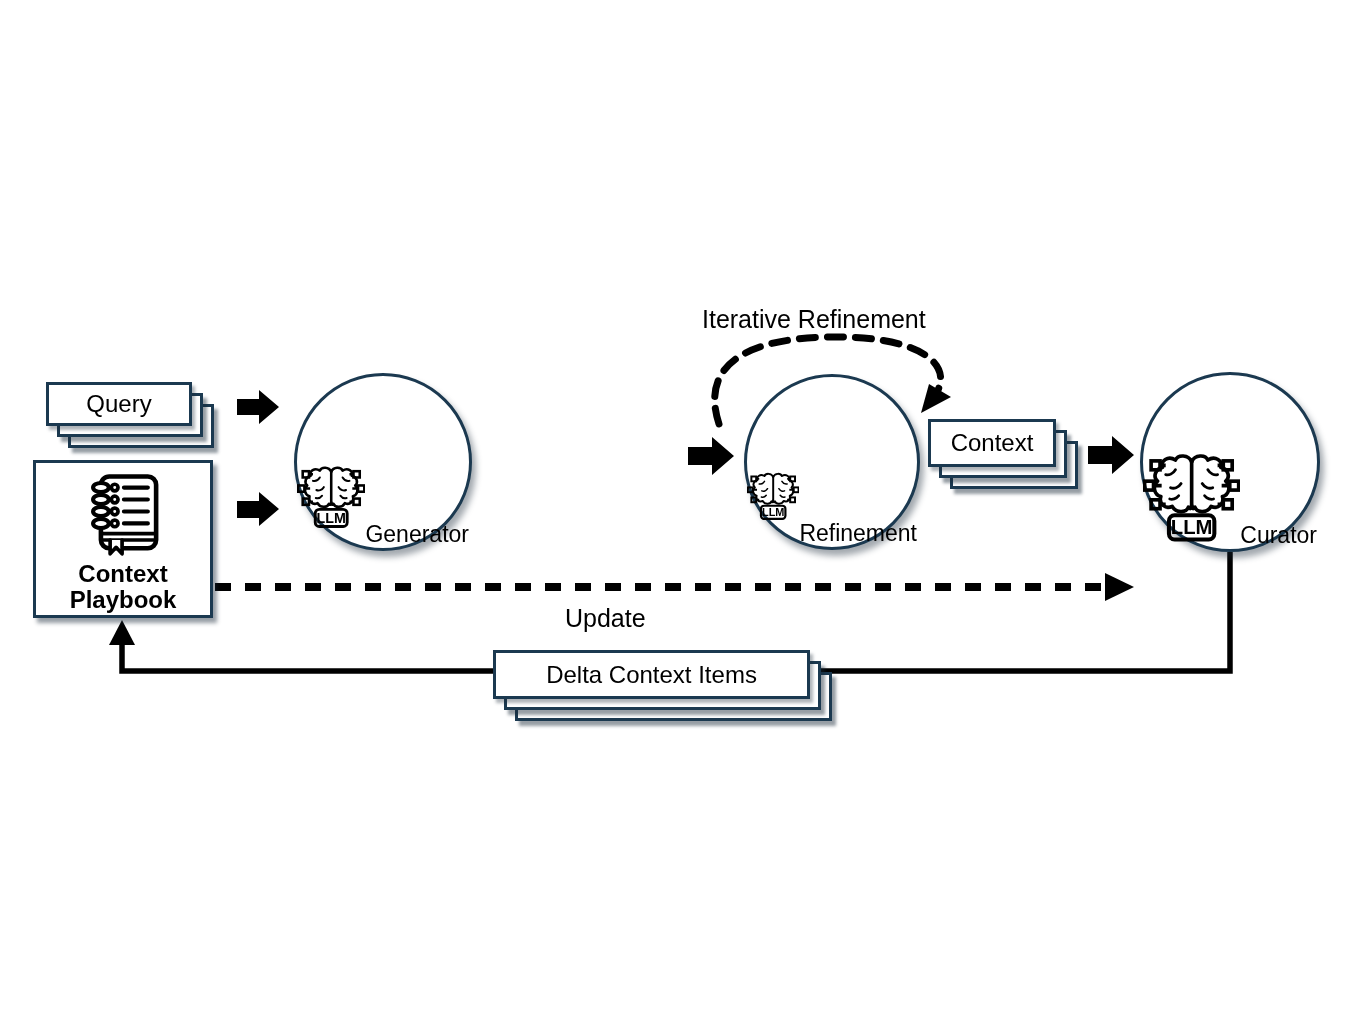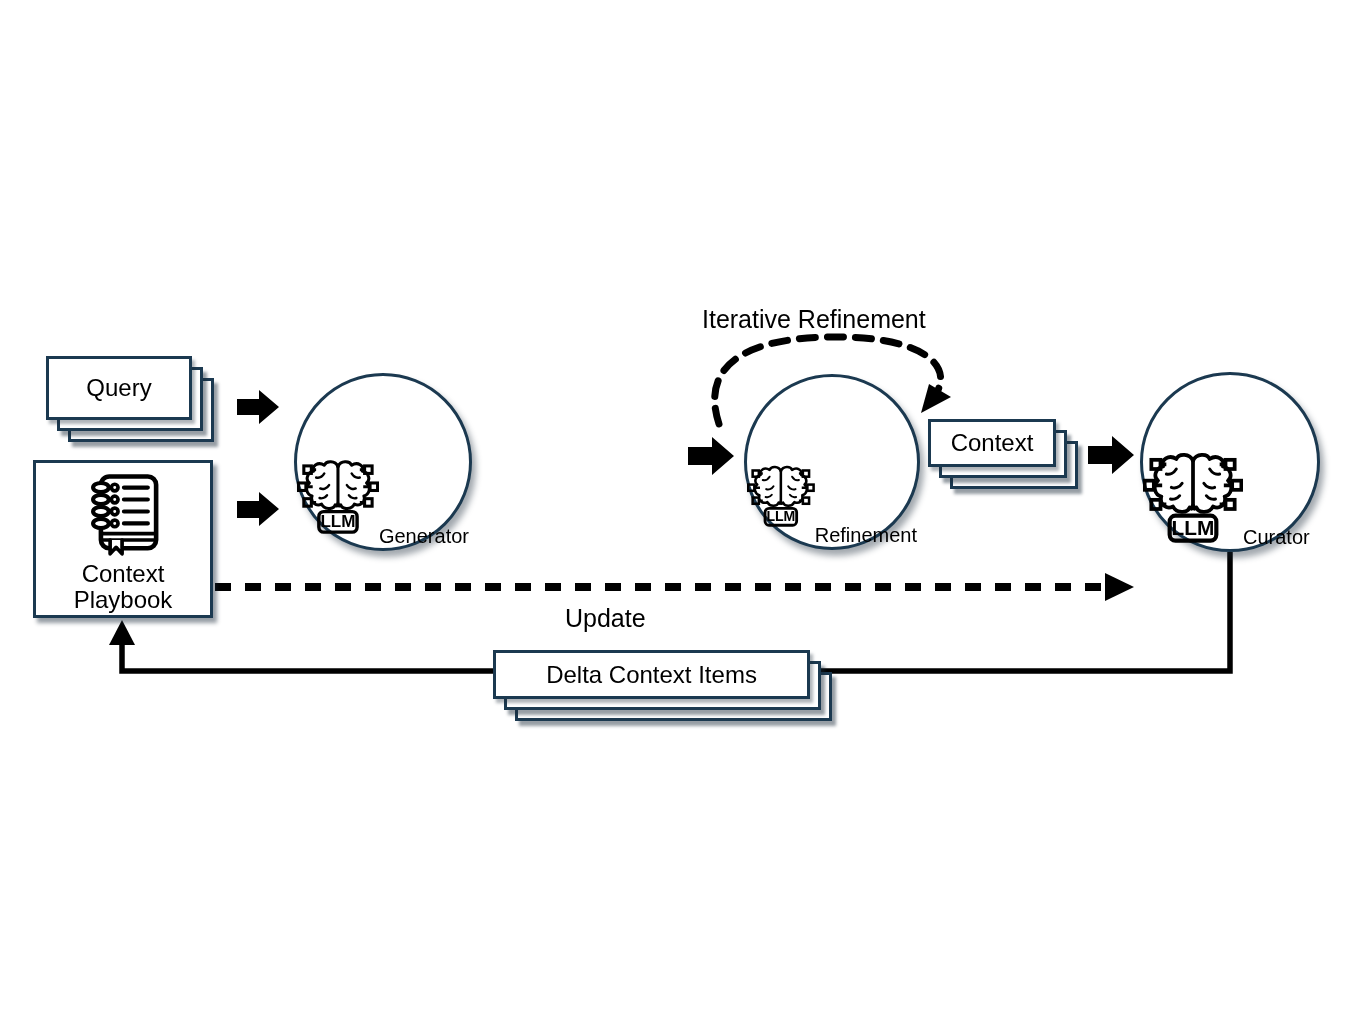--- a/index.html
+++ b/index.html
@@ -37,32 +37,32 @@
 
   
   .pb-box{
     position:absolute;left:33px;top:460px;width:180px;height:158px;z-index:2;
     background:#fff;border:3px solid var(--outline);
     box-shadow:4px 5px 4px rgba(25,40,55,0.45);
     box-sizing:border-box;
     display:flex;flex-direction:column;align-items:center;justify-content:flex-start;
     padding-top:8px;
   }
-  .pb-label{width:150px;text-align:center;font-size:24px;line-height:1.1;margin-top:-2px;}
+  .pb-label{width:150px;text-align:center;font-size:24px;line-height:1.1;margin-top:-2px;font-weight:bold;}
 
   
   .circle-node{
     position:absolute;z-index:2;background:#fff;
     border:3px solid var(--outline);border-radius:50%;
     box-shadow:4px 6px 6px rgba(25,40,55,0.4);
     box-sizing:border-box;
     display:flex;flex-direction:row;align-items:flex-end;justify-content:flex-start;
     padding-top:22px;
   }
-  .circle-label{font-size:20px;margin-top:0;}
+  .circle-label{font-size:23px;margin-top:0;}
 
   
   .float-label{position:absolute;z-index:3;text-align:left;font-size:25px;}
 </style>
 </head>
 <body>
 
 <div class="canvas">
 
   <svg width="0" height="0" style="position:absolute" aria-hidden="true">
@@ -134,21 +134,21 @@
       <path d="M719 424 C701 369 740 339 827 337 C909 335 952 359 938 390" fill="none" stroke="#000" stroke-width="7" stroke-dasharray="16 12" stroke-linecap="round"></path>
       <polygon points="921,413 929,384 951,397" fill="#000"></polygon>
     </g>
 
     <g>
       <path d="M1230 552 V671 H122 V642" fill="none" stroke="#000" stroke-width="5.5"></path>
       <polygon points="122,620 109,645 135,645" fill="#000"></polygon>
     </g>
   </svg>
 
-  <div class="stack" style="left:46px;top:356px;width:146px;height:64px">
+  <div class="stack" style="left:46px;top:382px;width:146px;height:44px">
     <div class="layer l2"></div>
     <div class="layer l1"></div>
     <div class="card">
       <span>Query</span>
     </div>
   </div>
 
   <div class="pb-box">
     <svg viewBox="0 0 100 100" width="92" height="92">
       <use href="#notebook"></use>

